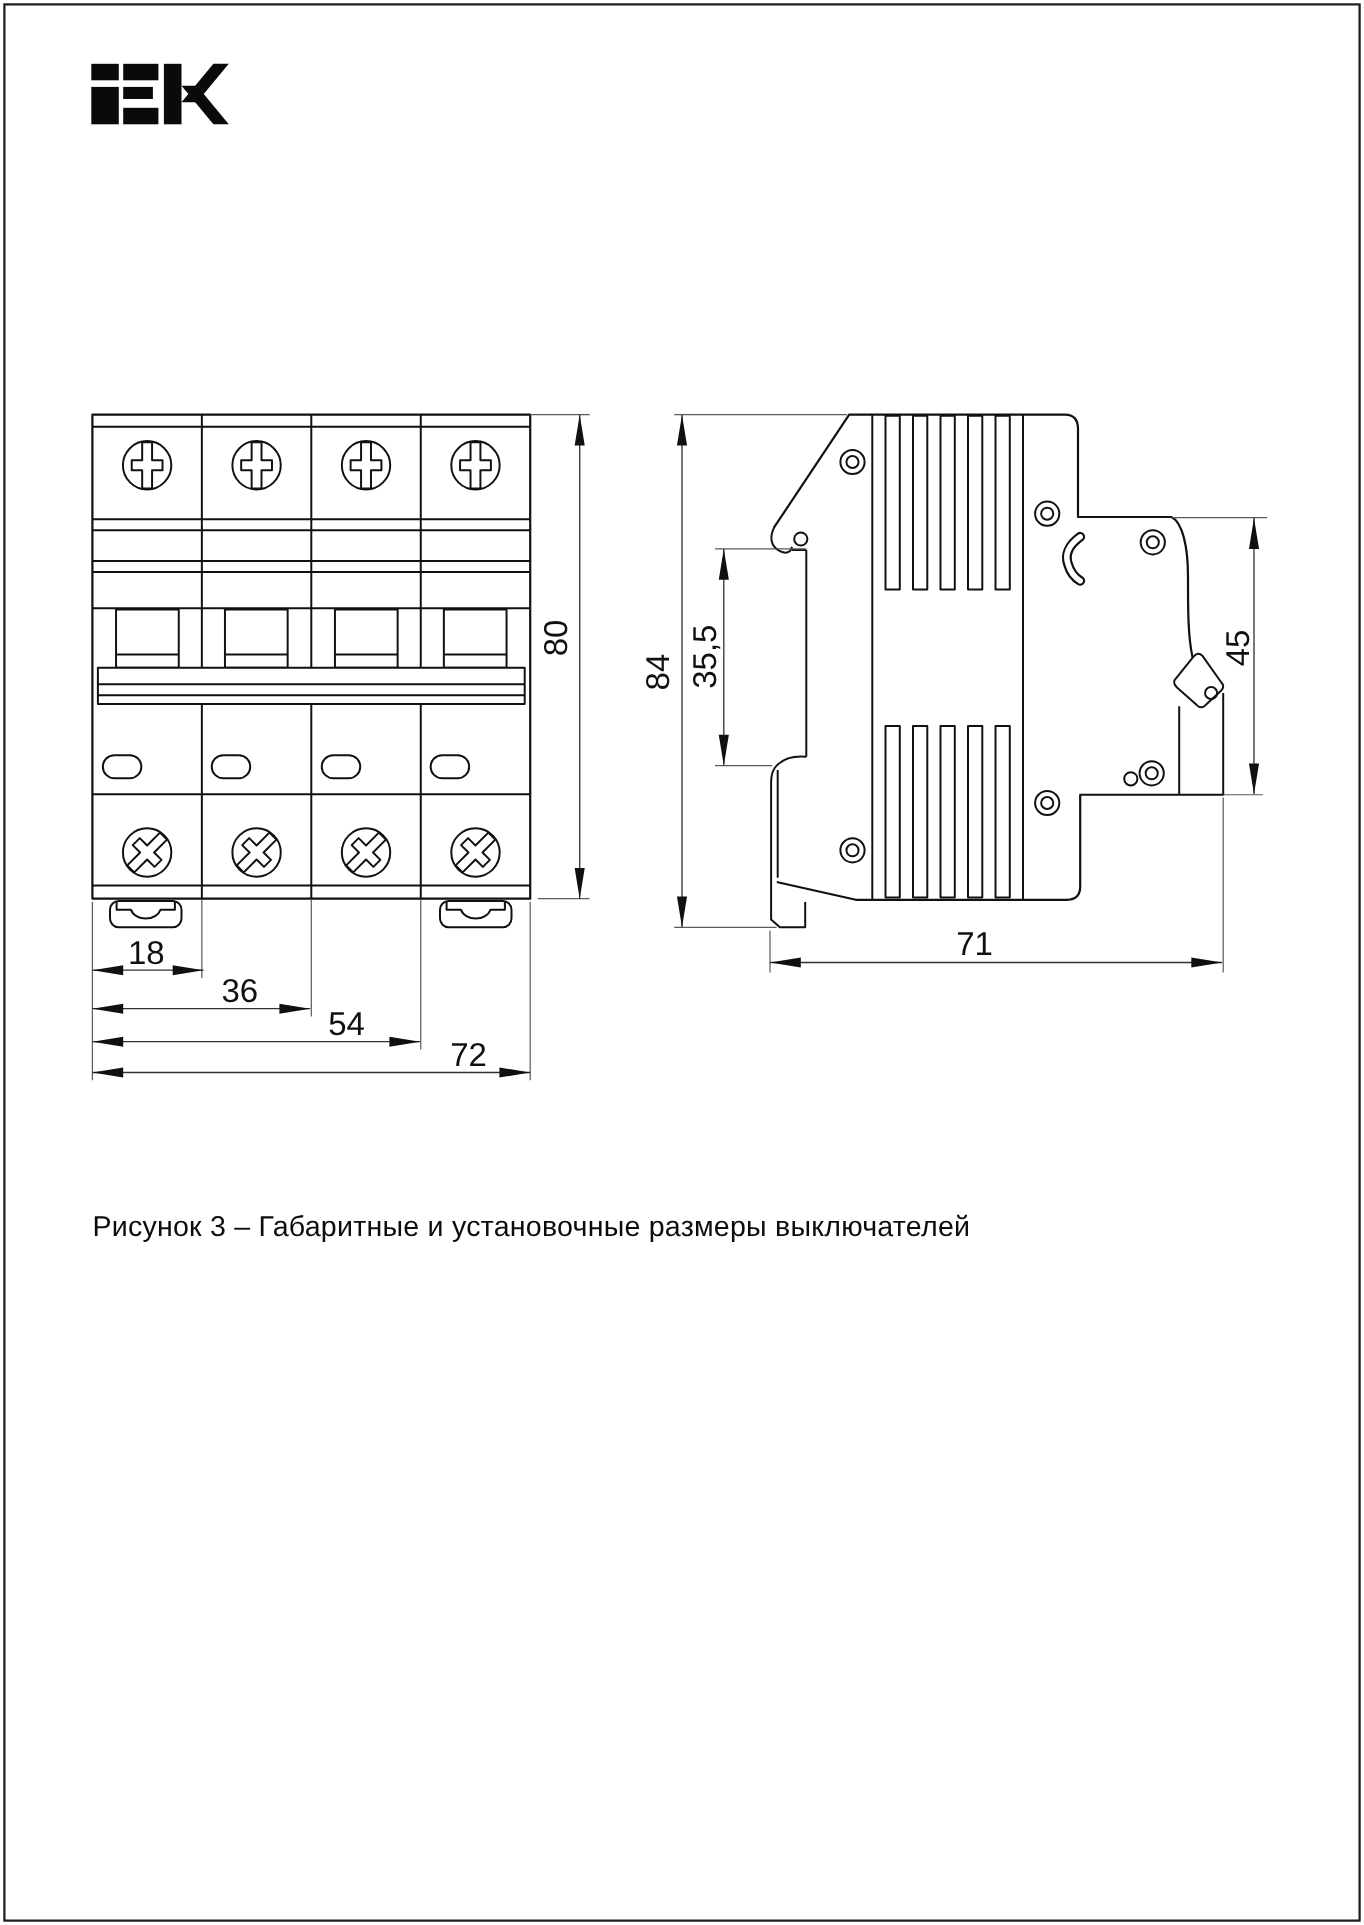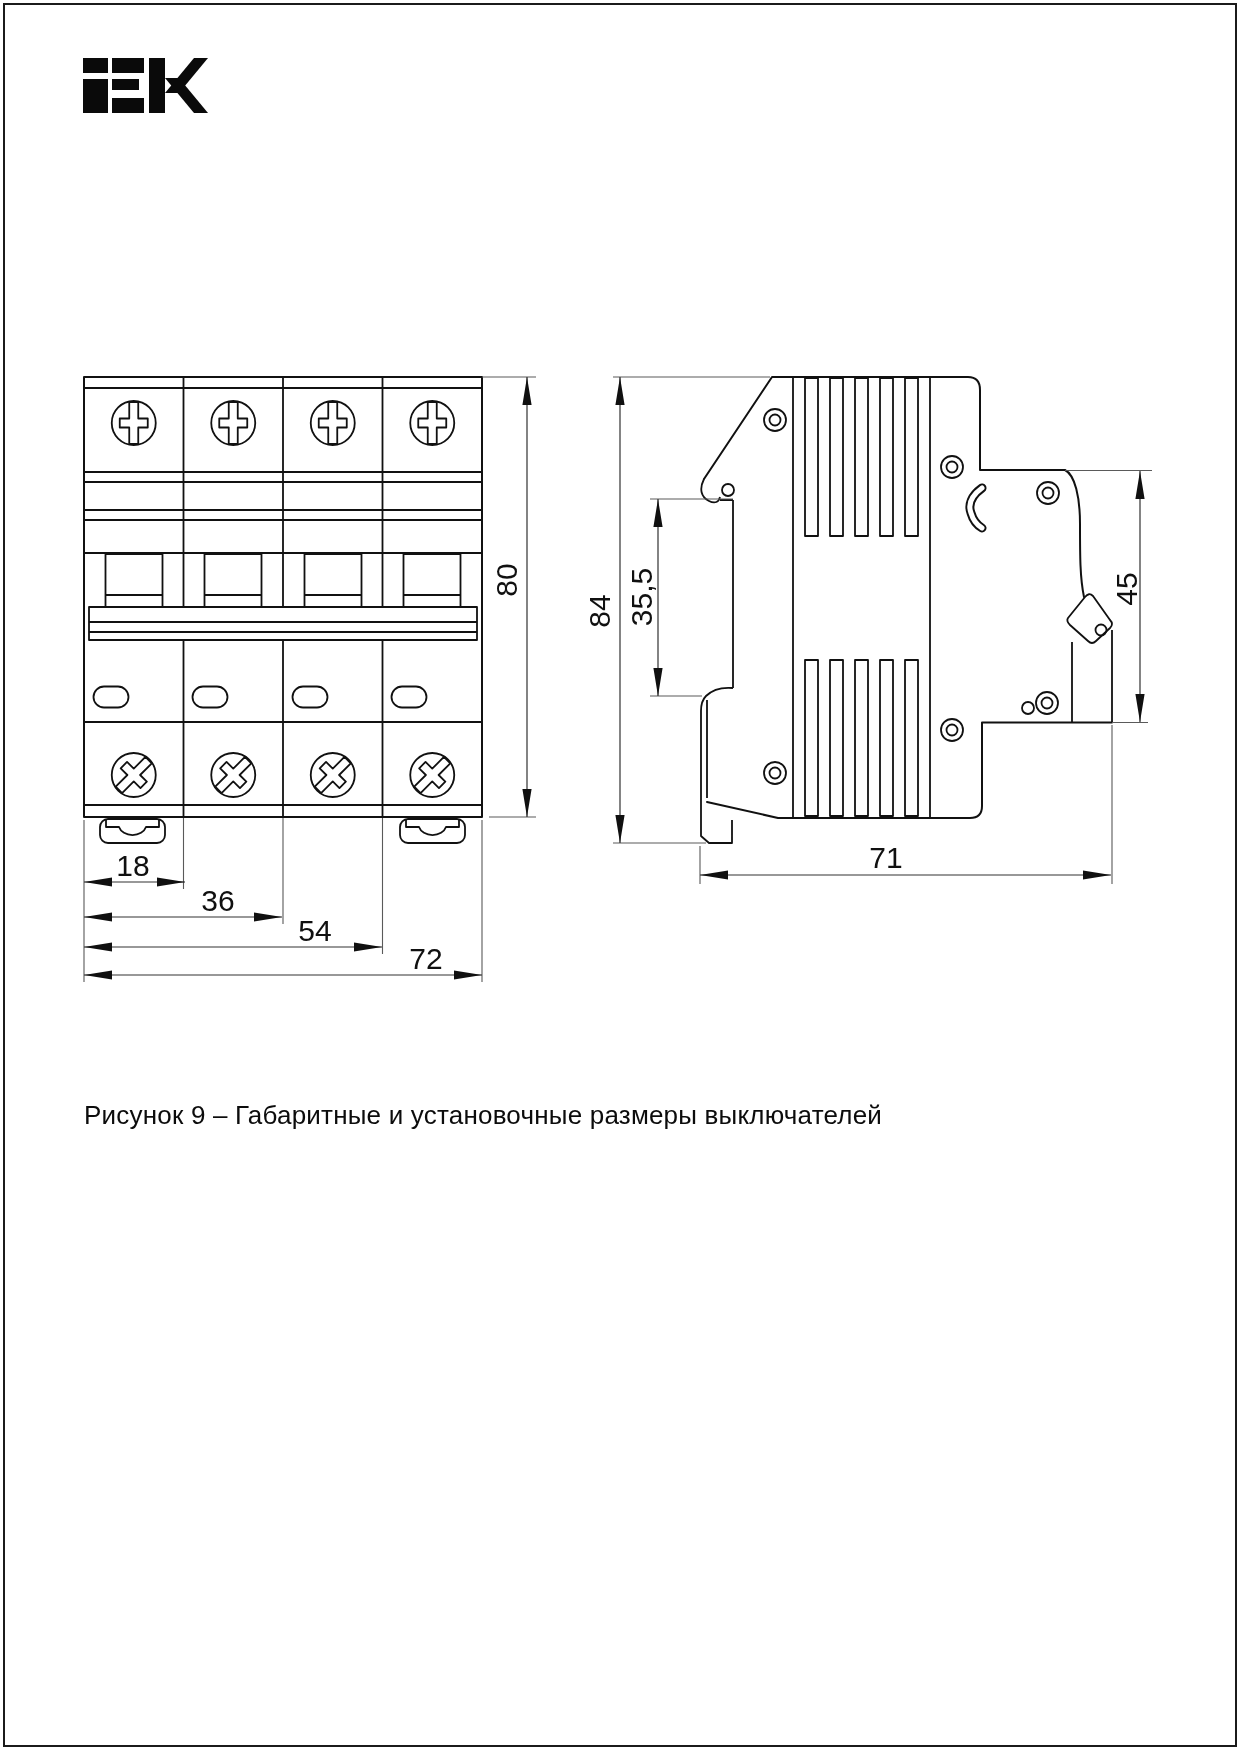--- a/index.html
+++ b/index.html
@@ -198,14 +198,14 @@
                            M658,499 l-4.6,28 h9.2 Z   M658,696 l-4.6,-28 h9.2 Z
                            M1140,471 l-4.6,28 h9.2 Z  M1140,722 l-4.6,-28 h9.2 Z
                            M700,875 l28,-4.6 v9.2 Z   M1111,875 l-28,-4.6 v9.2 Z"></path>
       <text class="dimtxt" transform="rotate(-90 599 611)" x="599" y="611" text-anchor="middle" dominant-baseline="central">84</text>
       <text class="dimtxt" transform="rotate(-90 641 597)" x="641" y="597" text-anchor="middle" dominant-baseline="central">35,5</text>
       <text class="dimtxt" transform="rotate(-90 1126 589)" x="1126" y="589" text-anchor="middle" dominant-baseline="central">45</text>
       <text class="dimtxt" x="886" y="868" text-anchor="middle">71</text>
     </g>
   </svg>
 
-  <div class="caption">Рисунок 9 – Габаритные и установочные размеры выключателей</div>
+  <div class="caption">Рисунок 3 – Габаритные и установочные размеры выключателей</div>
 </div>
 
 </body></html>

